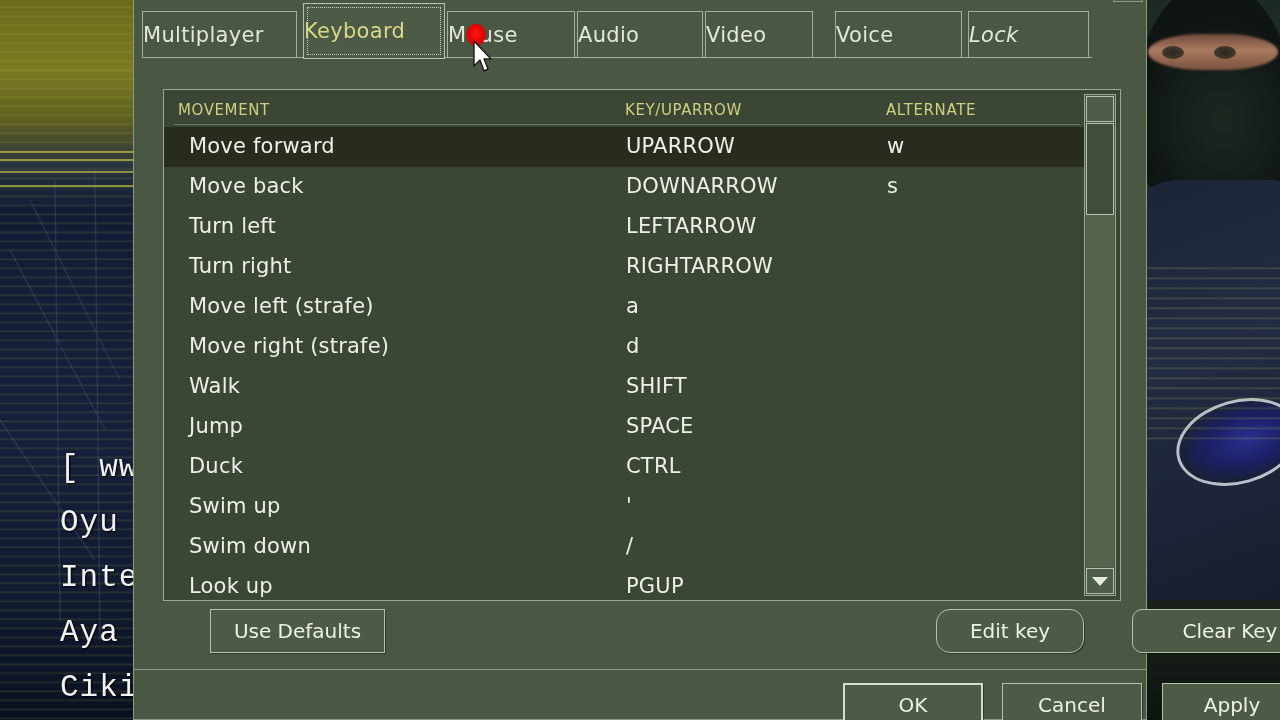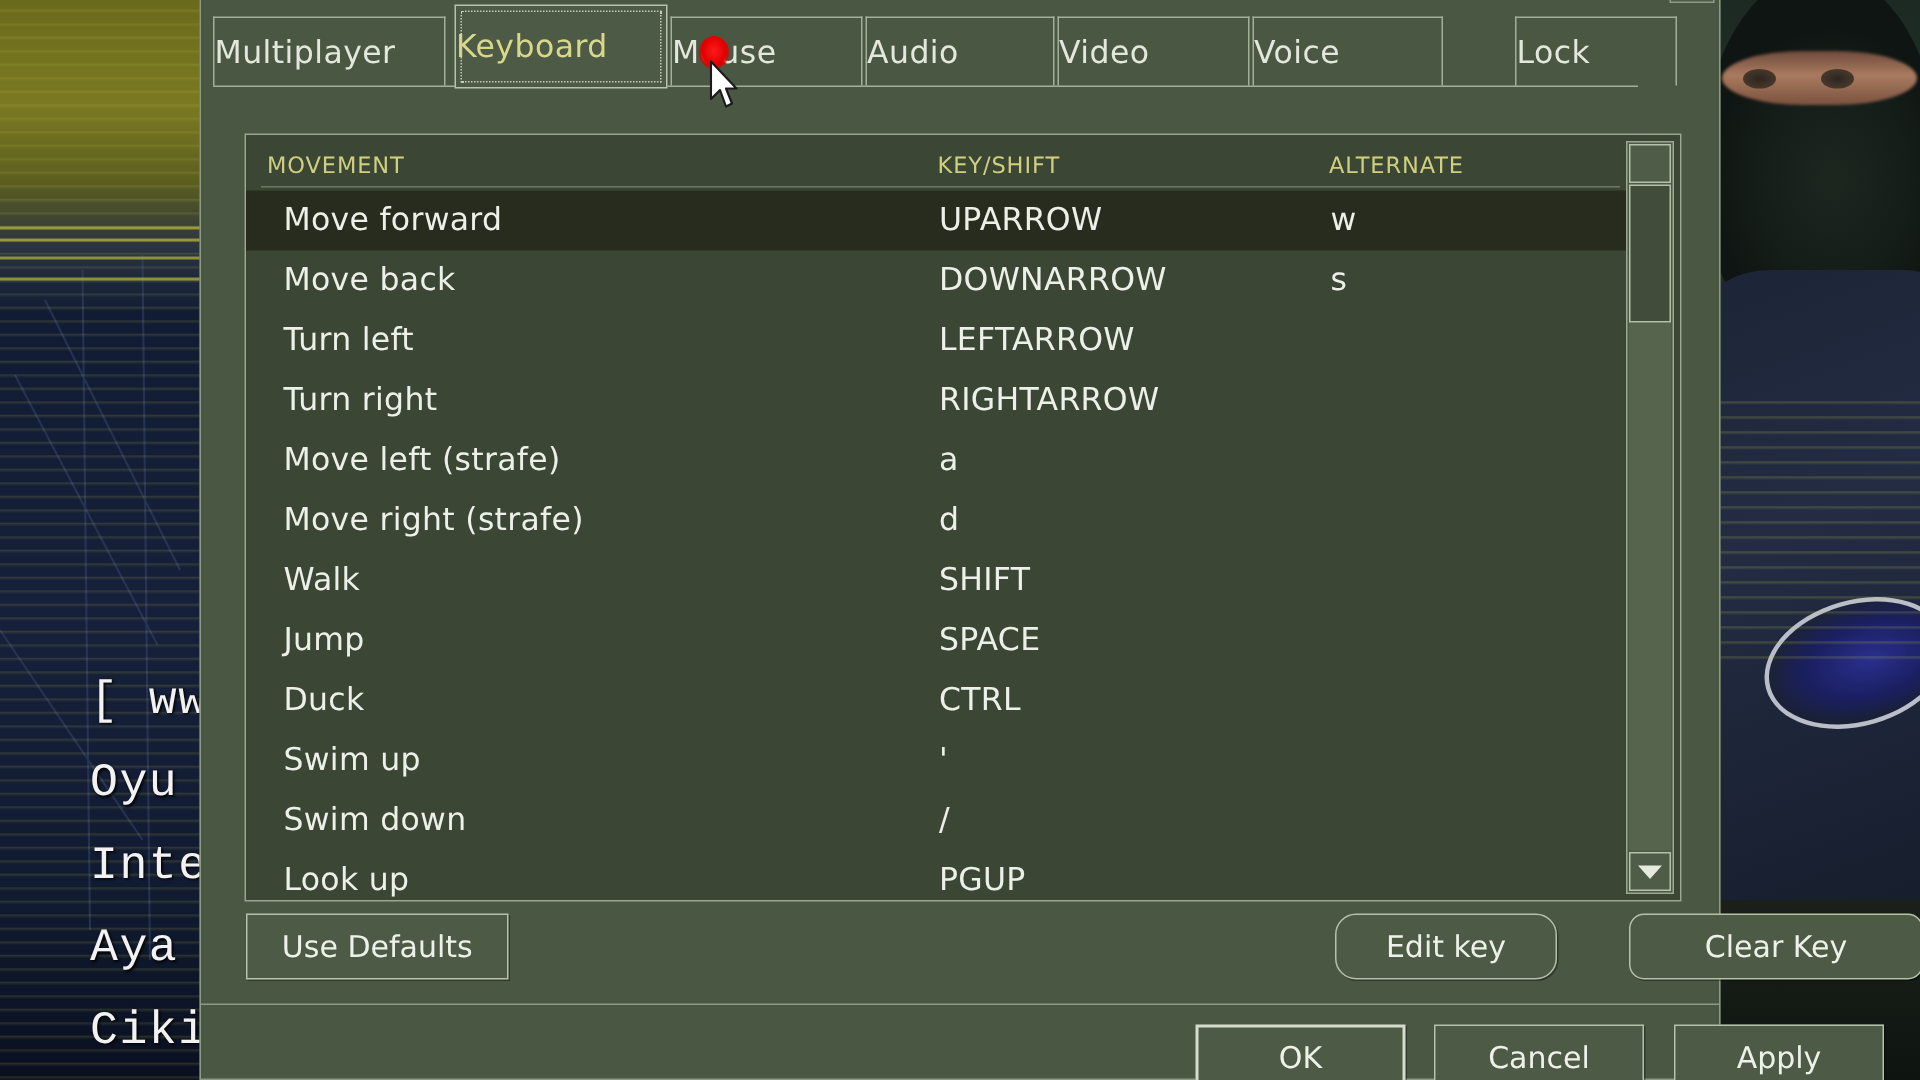--- a/index.html
+++ b/index.html
@@ -266,20 +266,21 @@
   .btn {
     position:absolute;
     background:#4d5a45;
     border:1px solid #b5c1aa;
     box-sizing:border-box;
     color:#eef1e9;
     font-family:"DejaVu Sans", sans-serif;
     font-size: 20px;
     display:flex; align-items:center; justify-content:center;
     box-shadow: 1px 1px 0 rgba(0,0,0,.35);
+    margin-left: 46px;
   }
   #use-defaults { left: 30px;  top: 626px; width: 175px; height: 44px; }
   #edit-key     { left: 756px; top: 626px; width: 148px; height: 44px; border-radius: 14px; }
   #clear-key    { left: 952px; top: 626px; width: 196px; height: 44px; border-radius: 10px; }
 
   .footer-rule {
     position:absolute; left: 0; top: 686px; width: 1012px; height: 1px;
     background:#8d9b84;
   }
   #ok-btn     { left: 663px; top: 700px; width: 140px; height: 44px; border:2px solid #d6dccd; }
@@ -357,37 +358,37 @@
       <div class="tab active" style="left:161px;width:142px;">
         <span class="focus-ring"></span>
         <span>Keyboard</span>
       </div>
       <div class="tab" style="left:305px;width:128px;">
         <span>Mouse</span>
       </div>
       <div class="tab" style="left:435px;width:126px;">
         <span>Audio</span>
       </div>
-      <div class="tab" style="left:563px;width:128px;">
+      <div class="tab" style="left:563px;width:108px;">
         <span>Video</span>
       </div>
       <div class="tab" style="left:693px;width:127px;">
         <span>Voice</span>
       </div>
-      <div class="tab" style="left:868px;width:108px;">
+      <div class="tab" style="left:826px;width:121px;font-style:italic;">
         <span>Lock</span>
       </div>
     </div>
     <div class="tab-underline"></div>
 
     <div class="list-panel">
 
       <div class="list-header">
         <div class="col-1">MOVEMENT</div>
-        <div class="col-2">KEY/SHIFT</div>
+        <div class="col-2">KEY/UPARROW</div>
         <div class="col-3">ALTERNATE</div>
         <div class="header-rule"></div>
       </div>
 
       <div class="rows">
         <div class="row selected">
           <span class="c1">Move forward</span>
           <span class="c2">UPARROW</span>
           <span class="c3">w</span>
         </div>

